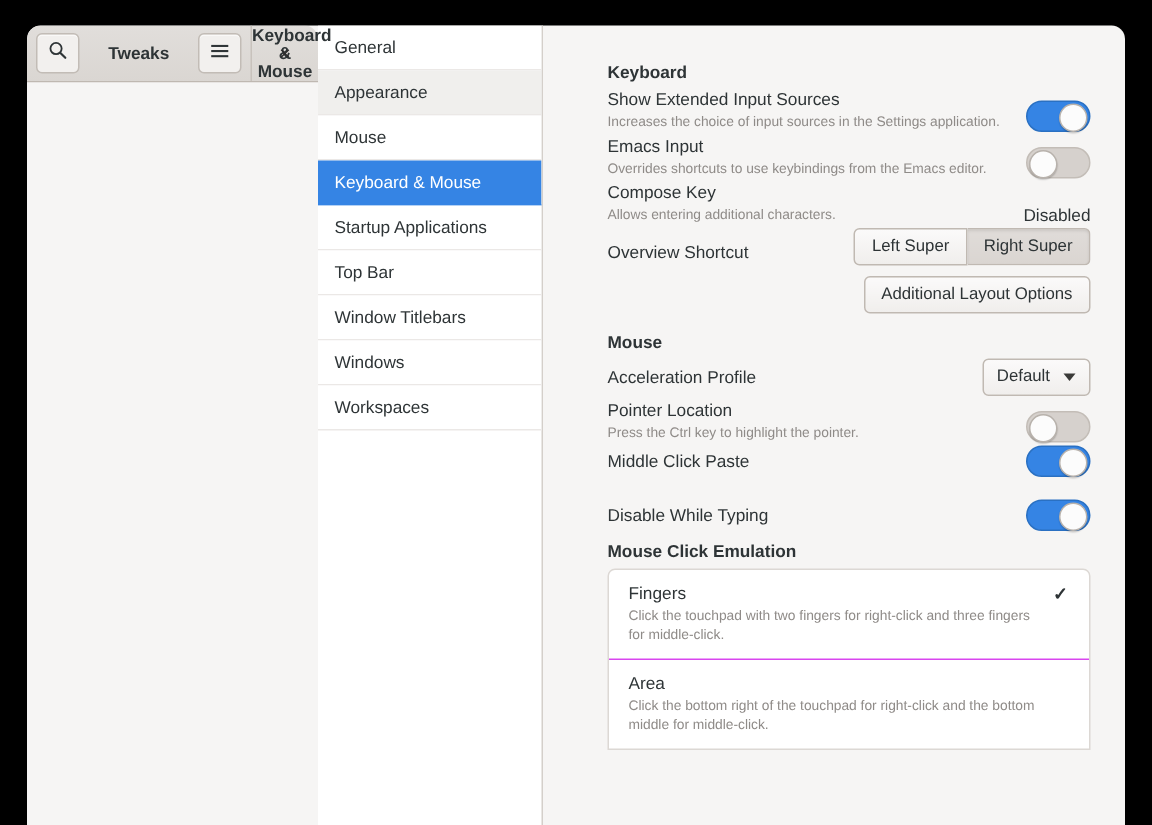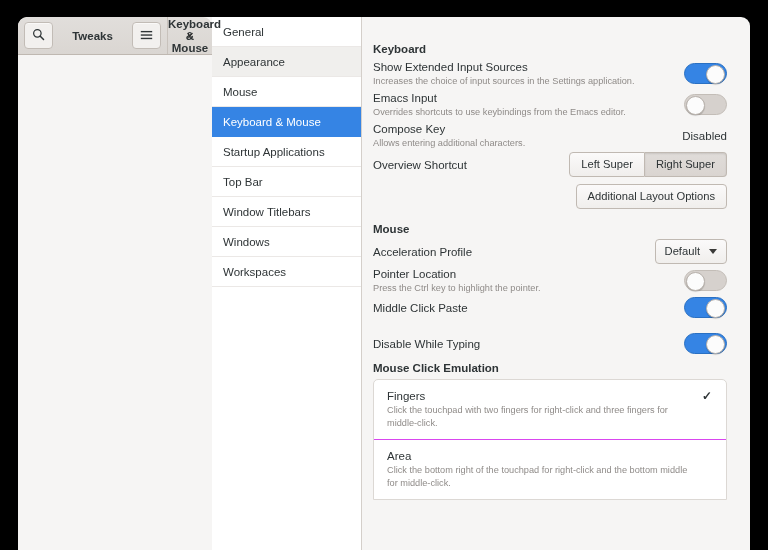--- a/index.html
+++ b/index.html
@@ -93,20 +93,21 @@
     cursor: pointer;
     z-index: 2;
     border-radius: 3px;
   }
 
   
   #body {
     flex: 1;
     display: flex;
     min-height: 0;
+    gap: 32px;
   }
 
   
   #sidebar {
     width: 150px;
     min-width: 150px;
     background: #ffffff;
     border-right: 1px solid #d4cfca;
     box-sizing: border-box;
     overflow: hidden;
@@ -143,21 +144,21 @@
   .section-title {
     font-size: 11.5px;
     font-weight: bold;
     color: #2e3436;
     margin-bottom: 3px;
   }
   .group { margin-bottom: 13px; }
 
   .row {
     display: flex;
-    align-items: center;
+    align-items: flex-end;
     min-height: 20px;
     padding: 1px 0;
   }
   .row-text { flex: 1; min-width: 0; }
   .row-label {
     font-size: 11.5px;
     color: #2e3436;
     line-height: 16px;
   }
   .row-desc {

